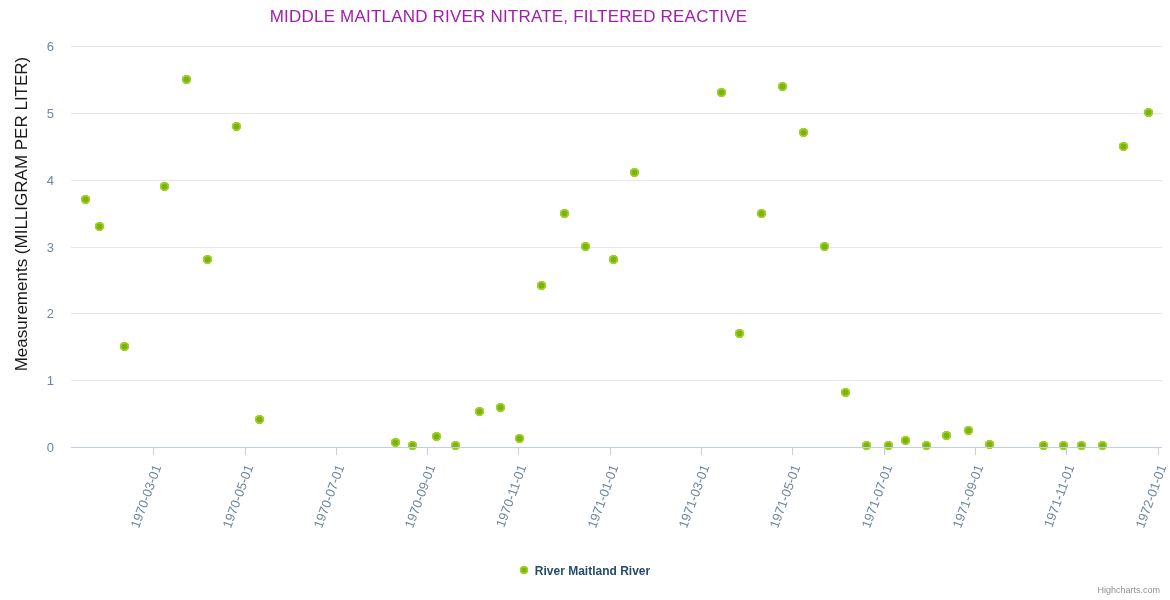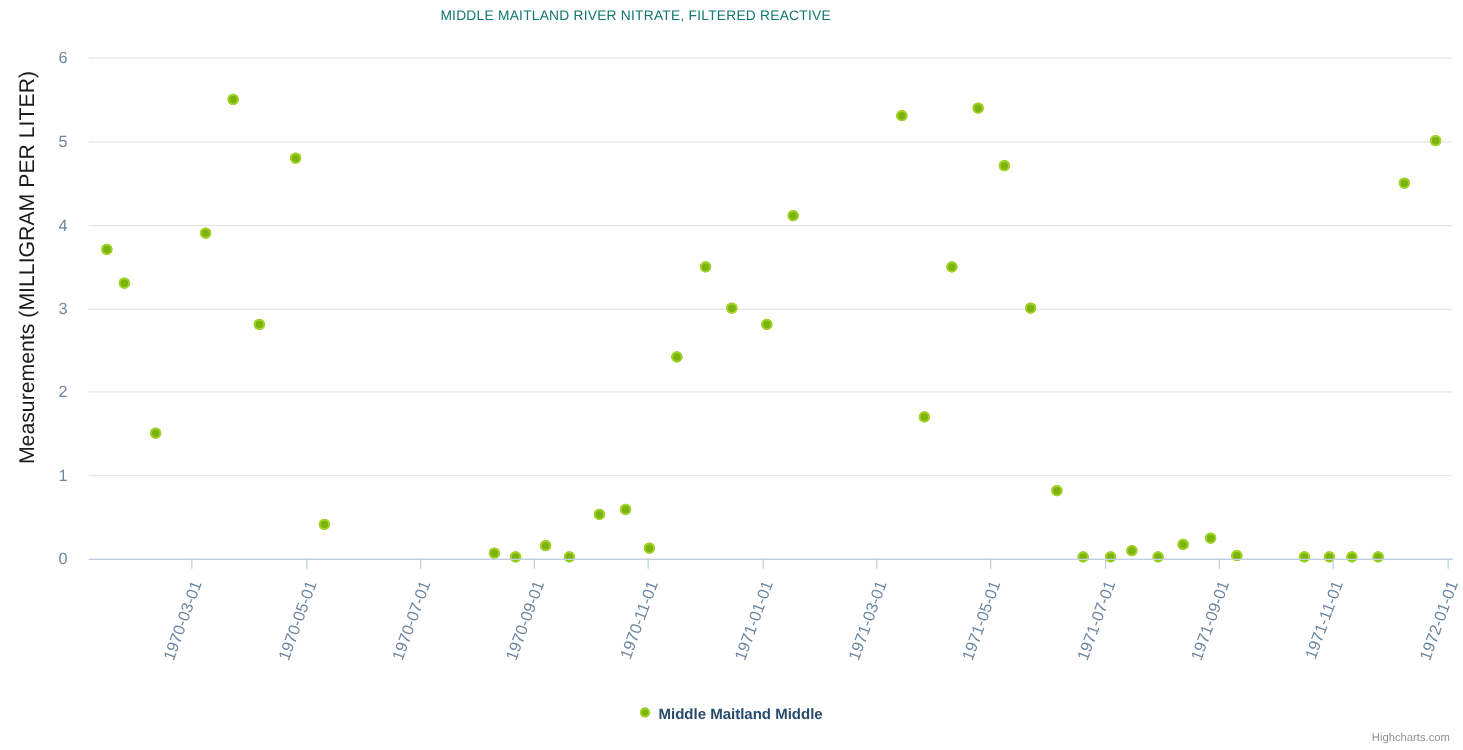--- a/index.html
+++ b/index.html
@@ -14,22 +14,22 @@
     background: #ffffff;
     font-family: "Liberation Sans", sans-serif;
     overflow: hidden;
   }
   #chart-title {
     position: absolute;
     top: 7px;
     left: 0;
     width: 1017px;
     text-align: center;
-    font-size: 11px;
-    color: #0f766e;
+    font-size: 17px;
+    color: #a21caf;
     letter-spacing: 0.2px;
     font-family: "Liberation Sans", sans-serif;
   }
   
   #plot-area {
     position: absolute;
     left: 71px;
     top: 46px;
     width: 1091px;
     height: 401px;
@@ -256,19 +256,19 @@
       <div class="x-tick-label" style="left: 550px; width: 80px;"><span>1971-03-01</span></div>
       <div class="x-tick-label" style="left: 641px; width: 80px;"><span>1971-05-01</span></div>
       <div class="x-tick-label" style="left: 733px; width: 80px;"><span>1971-07-01</span></div>
       <div class="x-tick-label" style="left: 824px; width: 80px;"><span>1971-09-01</span></div>
       <div class="x-tick-label" style="left: 915px; width: 80px;"><span>1971-11-01</span></div>
       <div class="x-tick-label" style="left: 1007px; width: 80px;"><span>1972-01-01</span></div>
     </div>
 
   <div id="legend">
     <div class="legend-item">
-      <span class="legend-symbol"></span><span class="legend-label">Middle Maitland Middle</span>
+      <span class="legend-symbol"></span><span class="legend-label">River Maitland River</span>
     </div>
   </div>
 
   <div id="credits">Highcharts.com</div>
 
 </div>
 
 </body></html>

